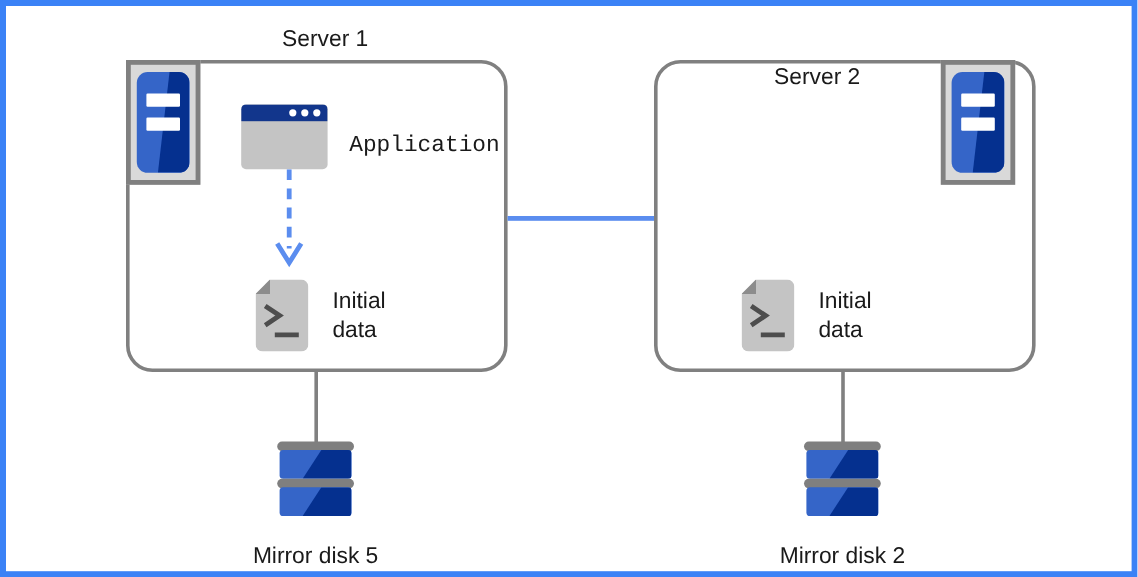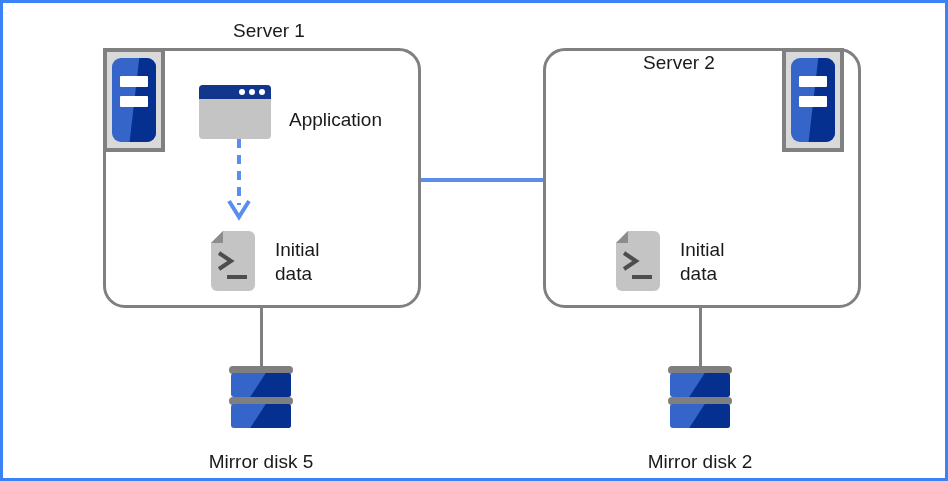--- a/index.html
+++ b/index.html
@@ -5,21 +5,21 @@
   html, body {
     margin: 0;
     padding: 0;
     background: #ffffff;
   }
   #canvas {
     position: relative;
     width: 948px;
     height: 481px;
     background: #ffffff;
-    border: 3px solid #3b82f6;
+    border: 5px solid #3b82f6;
     box-sizing: border-box;
     font-family: "Liberation Sans", sans-serif;
     overflow: hidden;
     padding-left: 15px;
   }
 
   
   .label {
     position: absolute;
     color: #1a1a1a;
@@ -183,21 +183,21 @@
   </div>
 
   <div class="app-window" style="left:196px; top:82px;">
     <div class="titlebar">
       <div class="dot d1"></div>
       <div class="dot d2"></div>
       <div class="dot d3"></div>
     </div>
   </div>
 
-  <div class="label" style="left:286px; top:105px;">Application</div>
+  <div class="label" style="left:286px; top:105px;font-family:Liberation Mono, monospace;">Application</div>
 
   <div class="arrow-wrap" style="left:216px; top:136px; width:40px; height:84px;">
     <svg width="40" height="84" viewBox="0 0 40 84" xmlns="http://www.w3.org/2000/svg">
       <line x1="20" y1="0" x2="20" y2="66" stroke="#5b8def" stroke-width="4" stroke-dasharray="9 7" stroke-linecap="butt"></line>
       <polyline points="10,62 20,78 30,62" fill="none" stroke="#5b8def" stroke-width="4" stroke-linecap="butt" stroke-linejoin="miter"></polyline>
     </svg>
   </div>
 
   <div class="file-icon" style="left:208px; top:228px;">
     <svg width="44" height="60" viewBox="0 0 44 60" xmlns="http://www.w3.org/2000/svg">

